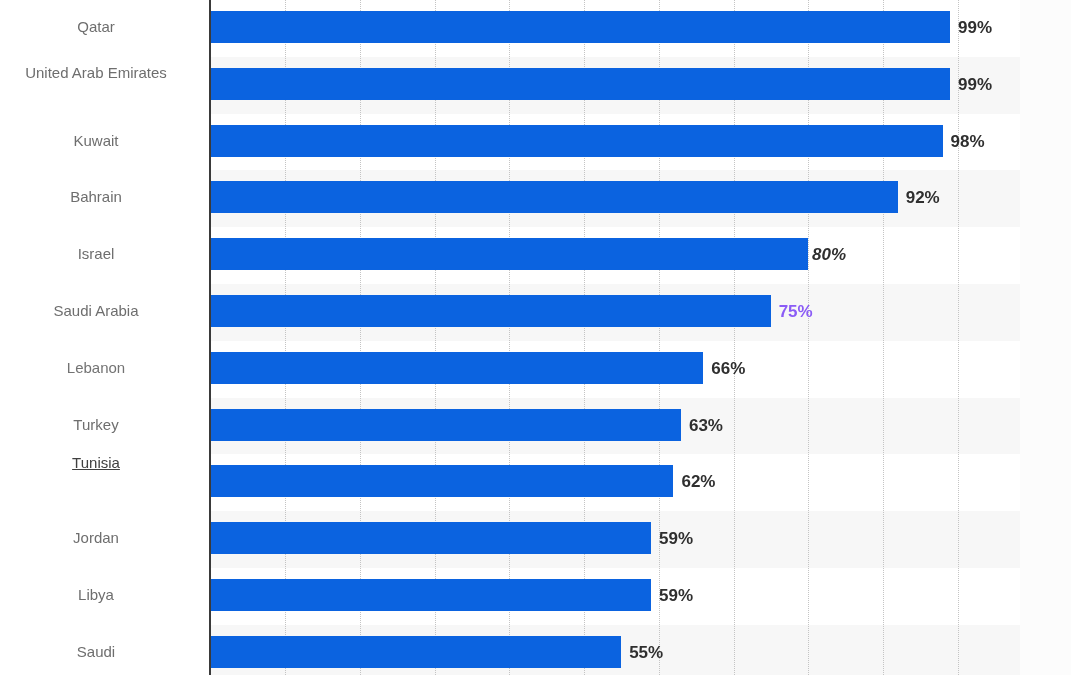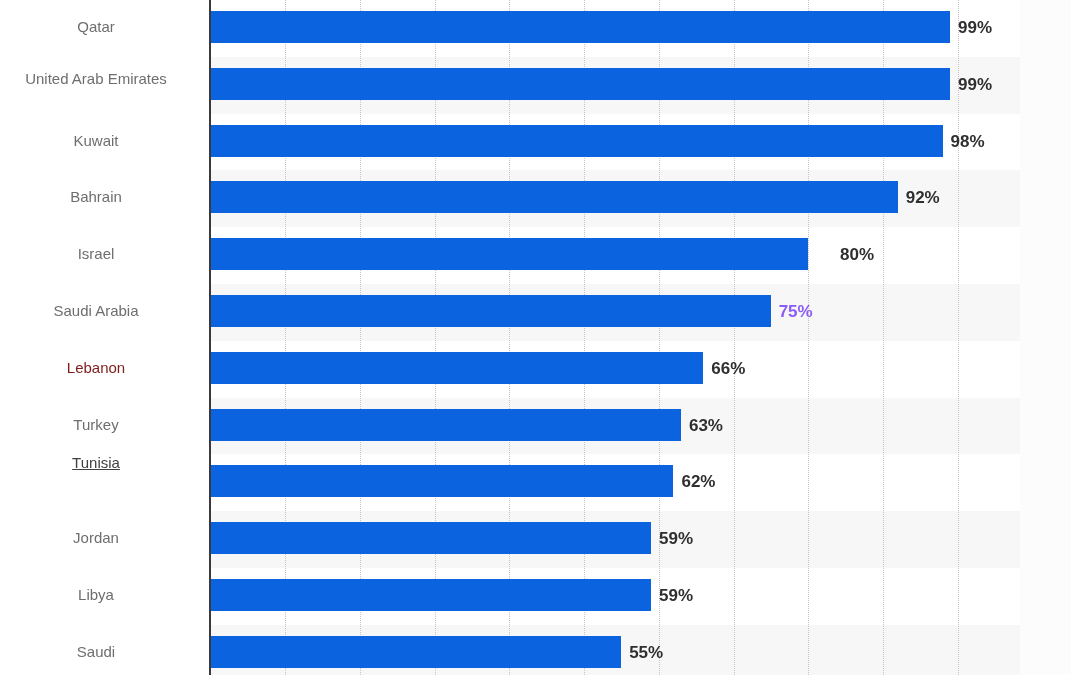--- a/index.html
+++ b/index.html
@@ -145,38 +145,38 @@
         <div class="bar" title="Jordan 59%" style="top: 522.2px; width: 441.025px; height: 32px; background: rgb(11, 99, 224);"></div>
         <div class="bar" title="Libya 59%" style="top: 579px; width: 441.025px; height: 32px; background: rgb(11, 99, 224);"></div>
         <div class="bar" title="Oman 55%" style="top: 635.8px; width: 411.125px; height: 32px; background: rgb(11, 99, 224);"></div>
       </div>
   </div>
 
   <div id="y-axis-line"></div>
 
   <div id="cat-labels">
       <div class="cat-label-wrap" style="top: 19px; color: rgb(110, 110, 110);">Qatar</div>
-      <div class="cat-label-wrap" style="top: 71px; color: rgb(110, 110, 110);">United Arab Emirates</div>
+      <div class="cat-label-wrap" style="top: 65px; color: rgb(110, 110, 110);">United Arab Emirates</div>
       <div class="cat-label-wrap" style="top: 132.6px; color: rgb(110, 110, 110);">Kuwait</div>
       <div class="cat-label-wrap" style="top: 189.4px; color: rgb(110, 110, 110);">Bahrain</div>
       <div class="cat-label-wrap" style="top: 246.2px; color: rgb(110, 110, 110);">Israel</div>
       <div class="cat-label-wrap" style="top: 303px; color: rgb(110, 110, 110);">Saudi Arabia</div>
-      <div class="cat-label-wrap" style="top: 359.8px; color: #7f1d1d;">Lebanon</div>
+      <div class="cat-label-wrap" style="top: 359.8px; color: #737373;">Lebanon</div>
       <div class="cat-label-wrap" style="top: 416.6px; color: rgb(110, 110, 110);">Turkey</div>
       <div class="cat-label-wrap" style="top: 455px; color: #404040; text-decoration: underline;">Tunisia</div>
       <div class="cat-label-wrap" style="top: 530.2px; color: rgb(110, 110, 110);">Jordan</div>
       <div class="cat-label-wrap" style="top: 587px; color: rgb(110, 110, 110);">Libya</div>
       <div class="cat-label-wrap" style="top: 643.8px; color: rgb(110, 110, 110);">Saudi</div>
     </div>
   <div id="val-labels">
       <div class="val-label" style="left: 958.025px; top: 19px; color: rgb(47, 47, 47);">99%</div>
       <div class="val-label" style="left: 958.025px; top: 75.8px; color: rgb(47, 47, 47);">99%</div>
       <div class="val-label" style="left: 950.55px; top: 132.6px; color: rgb(47, 47, 47);">98%</div>
       <div class="val-label" style="left: 905.7px; top: 189.4px; color: rgb(47, 47, 47);">92%</div>
-      <div class="val-label" style="left: 840px; top: 246.2px; color: rgb(47, 47, 47);">80%</div>
+      <div class="val-label" style="left: 812px; top: 246.2px; color: rgb(47, 47, 47); font-style: italic;">80%</div>
       <div class="val-label" style="left: 778.625px; top: 303px; color: #8b5cf6;">75%</div>
       <div class="val-label" style="left: 711.35px; top: 359.8px; color: rgb(47, 47, 47);">66%</div>
       <div class="val-label" style="left: 688.925px; top: 416.6px; color: rgb(47, 47, 47);">63%</div>
       <div class="val-label" style="left: 681.45px; top: 473.4px; color: rgb(47, 47, 47);">62%</div>
       <div class="val-label" style="left: 659.025px; top: 530.2px; color: rgb(47, 47, 47);">59%</div>
       <div class="val-label" style="left: 659.025px; top: 587px; color: rgb(47, 47, 47);">59%</div>
       <div class="val-label" style="left: 629.125px; top: 643.8px; color: rgb(47, 47, 47);">55%</div>
     </div>
 
 </div>

